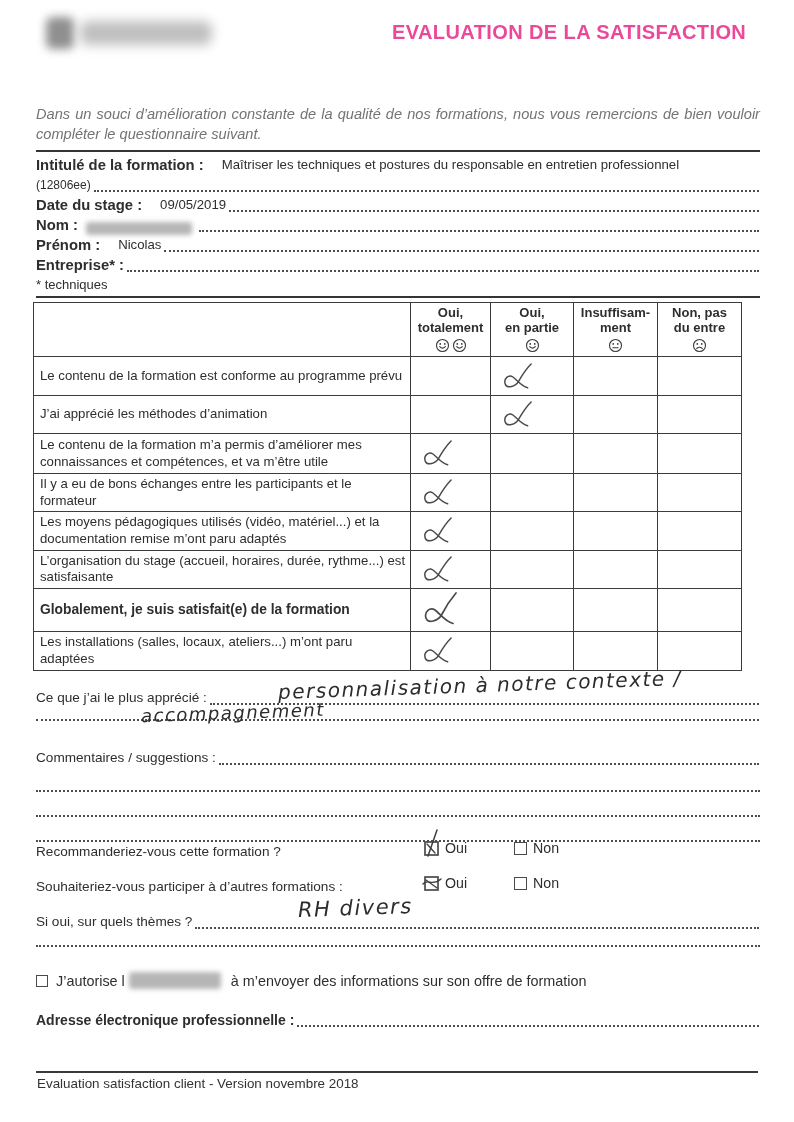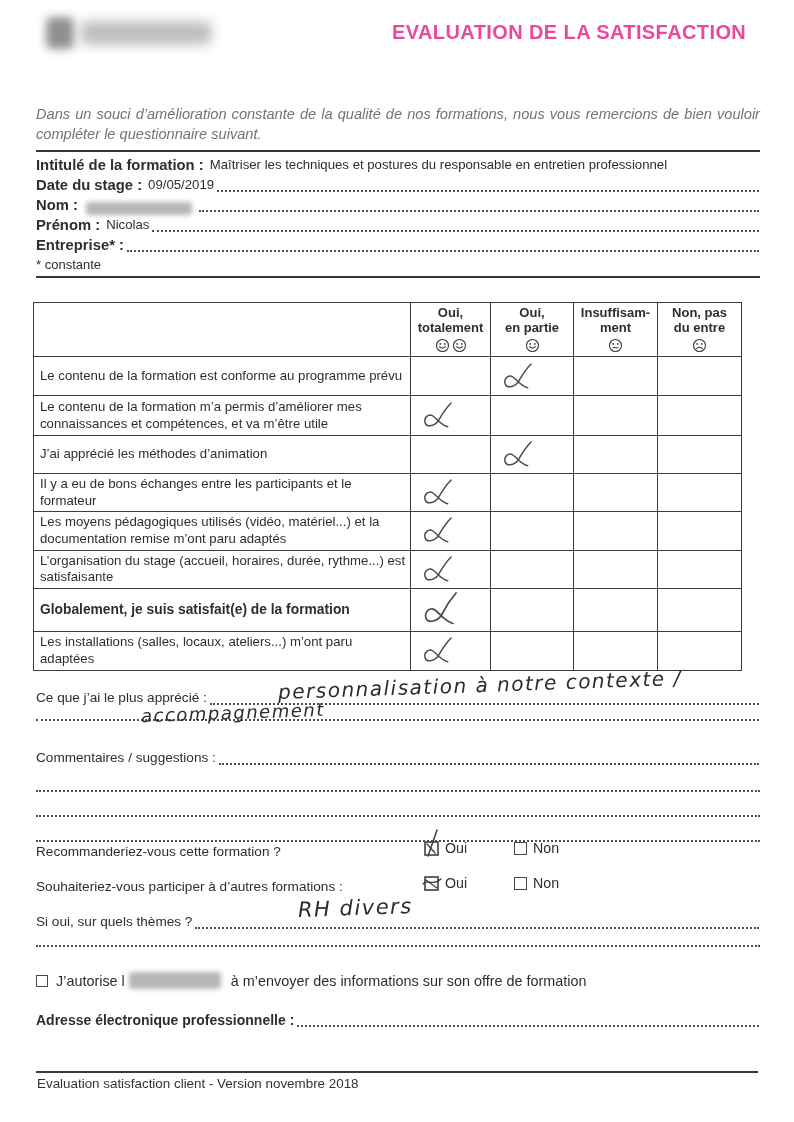--- a/index.html
+++ b/index.html
@@ -13,21 +13,21 @@
   .logo-wrap { position:absolute; left:42px; top:12px; width:190px; height:48px; }
   .logo-blob1 { position:absolute; left:4px; top:5px; width:28px; height:32px; background:#8f8f8f; border-radius:6px; filter:blur(5px); }
   .logo-blob2 { position:absolute; left:38px; top:9px; width:132px; height:24px; background:#bfbfbf; border-radius:8px; filter:blur(6px); }
   .page-title { position:absolute; left:392px; top:21px; font-size:20px; font-weight:bold; letter-spacing:.4px; color:#ec4899; }
   
   .intro { position:absolute; left:36px; top:105px; width:724px; font-style:italic; font-size:14.6px; line-height:1.35; color:#737373; text-align:justify; }
   
   .info { position:absolute; left:36px; top:150px; width:724px; border-top:2px solid #353535; border-bottom:2px solid #353535; padding:3px 0 2px 0; }
   .iline { display:flex; align-items:flex-end; line-height:20px; min-height:20px; }
   .lbl-b { font-weight:bold; font-size:14.8px; white-space:nowrap; }
-  .val { font-size:13.2px; margin-left:6px; white-space:nowrap; }
+  .val { font-size:13.2px; margin-left:18px; white-space:nowrap; }
   .small-code { font-size:12px; }
   .dots { flex:1 1 auto; border-bottom:2px dotted #4d4d4d; height:2px; margin:0 1px 3px 3px; min-width:12px; }
   .redact { display:inline-block; background:#b6b6b6; filter:blur(2.5px); border-radius:3px; vertical-align:baseline; }
   .redact-name { width:106px; height:13px; margin:0 4px 0 8px; }
   .footnote { font-size:13px; line-height:19px; }
   
   table.sat { position:absolute; left:33px; top:302px; width:708px; border-collapse:collapse; table-layout:fixed; }
   table.sat th, table.sat td { border:1.7px solid #3c3c3c; }
   th.hempty { border:none; background:transparent; }
   th.hcol { font-size:13px; font-weight:bold; text-align:center; vertical-align:top; padding-top:3px; line-height:1.15; height:54px; }
@@ -62,39 +62,43 @@
 <div class="page-title">EVALUATION DE LA SATISFACTION</div>
 
 <div class="intro">Dans un souci d’amélioration constante de la qualité de nos formations, nous vous remercions de bien vouloir compléter le questionnaire suivant.</div>
 
 <div class="info">
   <div class="iline">
     <span class="lbl-b">Intitulé de la formation :</span>
     <span class="val">Maîtriser les techniques et postures du responsable en entretien professionnel</span>
   </div>
   <div class="iline">
+    <span class="small-code">(12806ee)</span>
+    <span class="dots"></span>
+  </div>
+  <div class="iline">
     <span class="lbl-b">Date du stage :</span>
     <span class="val">09/05/2019</span>
     <span class="dots"></span>
   </div>
   <div class="iline">
     <span class="lbl-b">Nom :</span>
     <span class="redact redact-name"></span>
     <span class="dots"></span>
   </div>
   <div class="iline">
     <span class="lbl-b">Prénom :</span>
     <span class="val">Nicolas</span>
     <span class="dots"></span>
   </div>
   <div class="iline">
     <span class="lbl-b">Entreprise* :</span>
     <span class="dots"></span>
   </div>
-  <div class="footnote">* constante</div>
+  <div class="footnote">* techniques</div>
 </div>
 
 <table class="sat">
   <colgroup>
       <col style="width:377px">
       <col style="width:80px">
       <col style="width:83px">
       <col style="width:84px">
       <col style="width:84px">
     </colgroup>
@@ -162,39 +166,39 @@
     <td class="q">Le contenu de la formation est conforme au programme prévu</td>
     <td class="a"></td>
     <td class="a">
       <svg class="mark" width="38" height="32" viewBox="0 0 44 36">
             <path d="M36 3 C30 9 25 17 21.5 23 C18 29 8 32 6 26 C4 20 10 14.5 15 18 C20 21.5 24 28 32 30.5" fill="none" stroke="#4a4a4a" stroke-width="1.7" stroke-linecap="round"></path>
           </svg>
     </td>
     <td class="a"></td>
     <td class="a"></td>
   </tr>
+  <tr style="height:38px">
+    <td class="q">J’ai apprécié les méthodes d’animation</td>
+    <td class="a"></td>
+    <td class="a">
+      <svg class="mark" width="38" height="32" viewBox="0 0 44 36">
+            <path d="M36 3 C30 9 25 17 21.5 23 C18 29 8 32 6 26 C4 20 10 14.5 15 18 C20 21.5 24 28 32 30.5" fill="none" stroke="#4a4a4a" stroke-width="1.7" stroke-linecap="round"></path>
+          </svg>
+    </td>
+    <td class="a"></td>
+    <td class="a"></td>
+  </tr>
   <tr style="height:40px">
     <td class="q">Le contenu de la formation m’a permis d’améliorer mes connaissances et compétences, et va m’être utile</td>
     <td class="a">
       <svg class="mark" width="38" height="32" viewBox="0 0 44 36">
             <path d="M36 3 C30 9 25 17 21.5 23 C18 29 8 32 6 26 C4 20 10 14.5 15 18 C20 21.5 24 28 32 30.5" fill="none" stroke="#4a4a4a" stroke-width="1.7" stroke-linecap="round"></path>
           </svg>
     </td>
     <td class="a"></td>
-    <td class="a"></td>
-    <td class="a"></td>
-  </tr>
-  <tr style="height:38px">
-    <td class="q">J’ai apprécié les méthodes d’animation</td>
-    <td class="a"></td>
-    <td class="a">
-      <svg class="mark" width="38" height="32" viewBox="0 0 44 36">
-            <path d="M36 3 C30 9 25 17 21.5 23 C18 29 8 32 6 26 C4 20 10 14.5 15 18 C20 21.5 24 28 32 30.5" fill="none" stroke="#4a4a4a" stroke-width="1.7" stroke-linecap="round"></path>
-          </svg>
-    </td>
     <td class="a"></td>
     <td class="a"></td>
   </tr>
   <tr style="height:38px">
     <td class="q">Il y a eu de bons échanges entre les participants et le formateur</td>
     <td class="a">
       <svg class="mark" width="38" height="32" viewBox="0 0 44 36">
             <path d="M36 3 C30 9 25 17 21.5 23 C18 29 8 32 6 26 C4 20 10 14.5 15 18 C20 21.5 24 28 32 30.5" fill="none" stroke="#4a4a4a" stroke-width="1.7" stroke-linecap="round"></path>
           </svg>
     </td>

